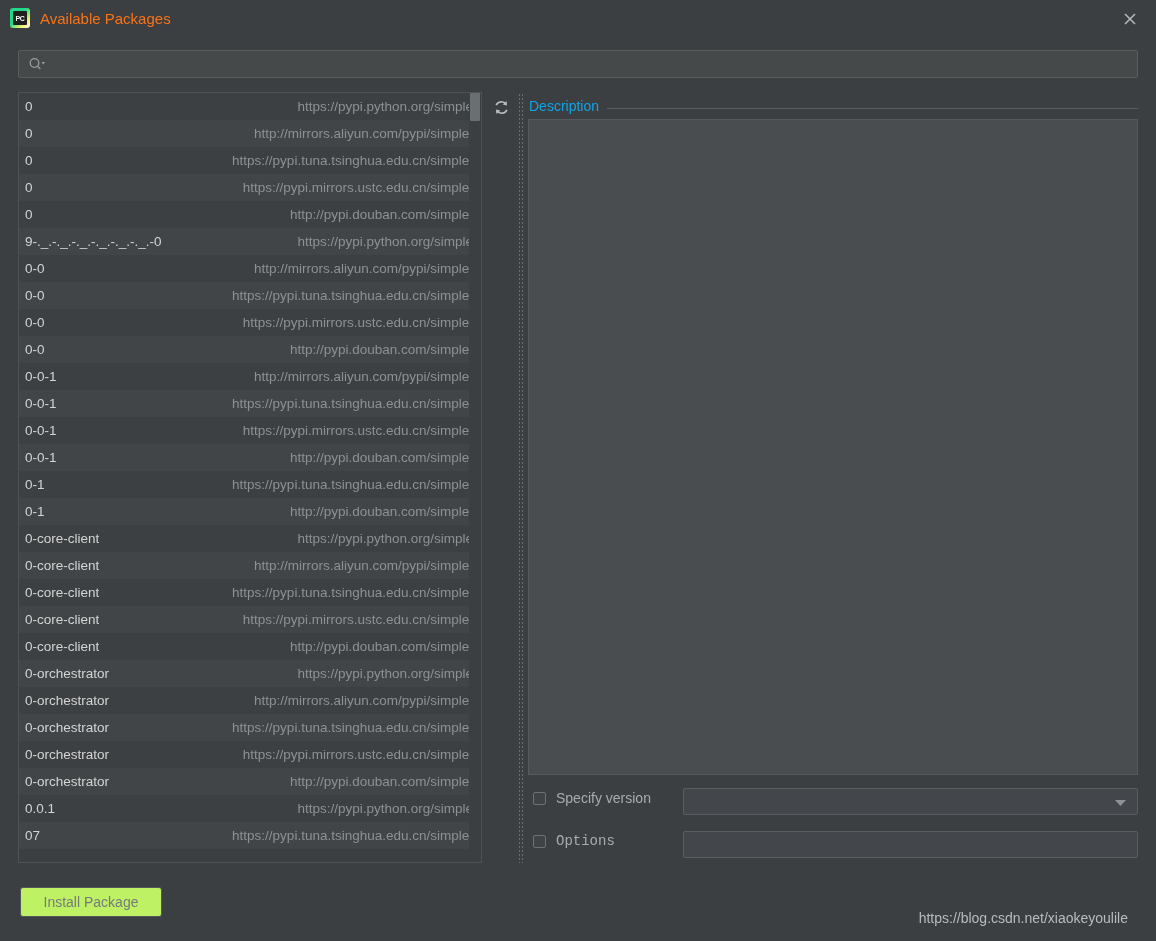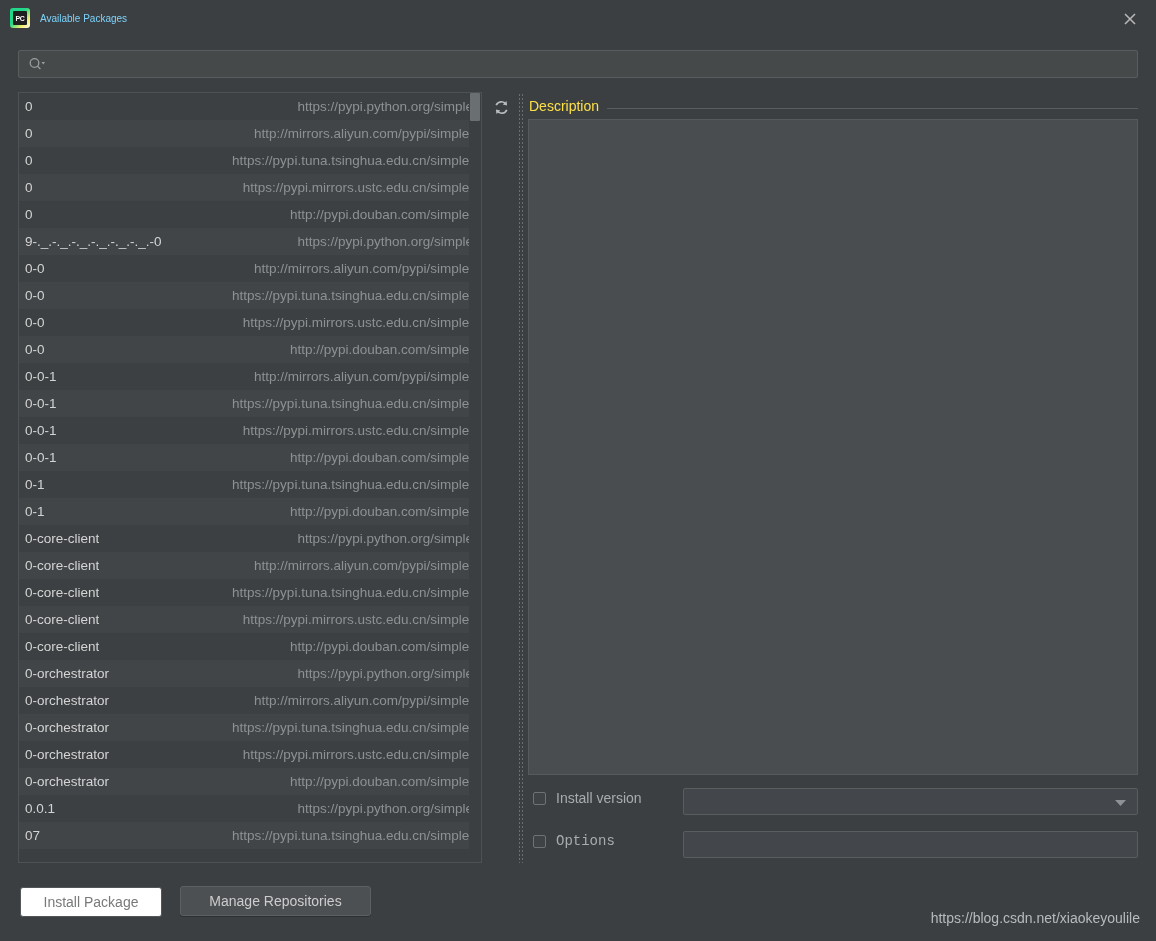--- a/index.html
+++ b/index.html
@@ -32,21 +32,21 @@
     width: 14px; height: 14px; background: #1f1f1f;
     display: flex; align-items: center; justify-content: center;
     border-radius: 1px;
   }
   .app-icon .inner span {
     font-size: 7px; font-weight: bold; color: #ffffff;
     letter-spacing: -0.4px; line-height: 1; font-family: "Liberation Sans", sans-serif;
   }
   .title-text {
     position: absolute; left: 40px; top: 8px;
-    font-size: 10px; color: #7dd3fc; line-height: 22px;
+    font-size: 15px; color: #f97316; line-height: 22px;
   }
   .close-btn {
     position: absolute; right: 14px; top: 7px;
     width: 24px; height: 24px; cursor: pointer;
     display: flex; align-items: center; justify-content: center;
   }
   .close-btn svg { display:block; }
 
   
   .search-wrap {
@@ -107,21 +107,21 @@
   .splitter {
     position: absolute; left: 517px; top: 93px;
     width: 7px; height: 770px; cursor: col-resize;
     background-image: radial-gradient(#6a6f71 0.9px, transparent 1px);
     background-size: 3px 4px; background-position: 1px 0;
   }
 
   
   .desc-label {
     position: absolute; left: 529px; top: 98px;
-    font-size: 14px; color: #fde047; background: #3c3f41;
+    font-size: 14px; color: #0ea5e9; background: #3c3f41;
     padding-right: 8px; z-index: 2;
   }
   .desc-sep {
     position: absolute; left: 529px; top: 108px; width: 609px; height: 1px;
     background: #5a5d5e; z-index: 1;
   }
   .desc-box {
     position: absolute; left: 528px; top: 119px;
     width: 610px; height: 656px;
     background: #4a4d4f; border: 1px solid #565a5c;
@@ -157,31 +157,31 @@
 
   
   .btn {
     position: absolute; height: 30px; border-radius: 3px;
     font-size: 14px; font-family: "Liberation Sans", sans-serif;
     display: flex; align-items: center; justify-content: center;
     cursor: pointer; padding: 0 16px;
   }
   .btn-install {
     left: 20px; top: 887px; width: 142px;
-    background: #ffffff; border: 1px solid #53575a; color: #77797b;
+    background: #bef264; border: 1px solid #53575a; color: #77797b;
     cursor: default;
   }
   .btn-manage {
     left: 180px; top: 886px; width: 191px;
     background: #4c5052; border: 1px solid #5c6063; color: #cdcdcd;
     box-shadow: 0 1px 0 rgba(0,0,0,0.25);
   }
 
   .watermark {
-    position: absolute; right: 16px; top: 910px;
+    position: absolute; right: 28px; top: 910px;
     font-size: 14px; color: #b8bbbd; white-space: nowrap;
   }
 </style>
 </head>
 <body>
 
 <div id="app">
 
   <div class="titlebar">
     <div class="app-icon">
@@ -340,34 +340,33 @@
   </div>
 
   <div class="splitter"></div>
 
   <div class="desc-sep"></div>
   <div class="desc-label">Description</div>
   <div class="desc-box"></div>
 
   <div class="opt-row opt-version">
     <span class="checkbox"></span>
-    <span class="opt-label">Install version</span>
+    <span class="opt-label">Specify version</span>
   </div>
   <div class="combo">
     <span class="arrow">
       <svg width="13" height="9" viewBox="0 0 13 9">
           <polygon points="1,2 12,2 6.5,8" fill="#8e9295"></polygon>
         </svg>
     </span>
   </div>
 
   <div class="opt-row opt-options">
     <span class="checkbox"></span>
     <span class="opt-label">Options</span>
   </div>
   <input class="options-field" type="text" style="">
 
   <div class="btn btn-install">Install Package</div>
-  <div class="btn btn-manage">Manage Repositories</div>
 
   <div class="watermark">https://blog.csdn.net/xiaokeyoulile</div>
 
 </div>
 
 </body></html>

